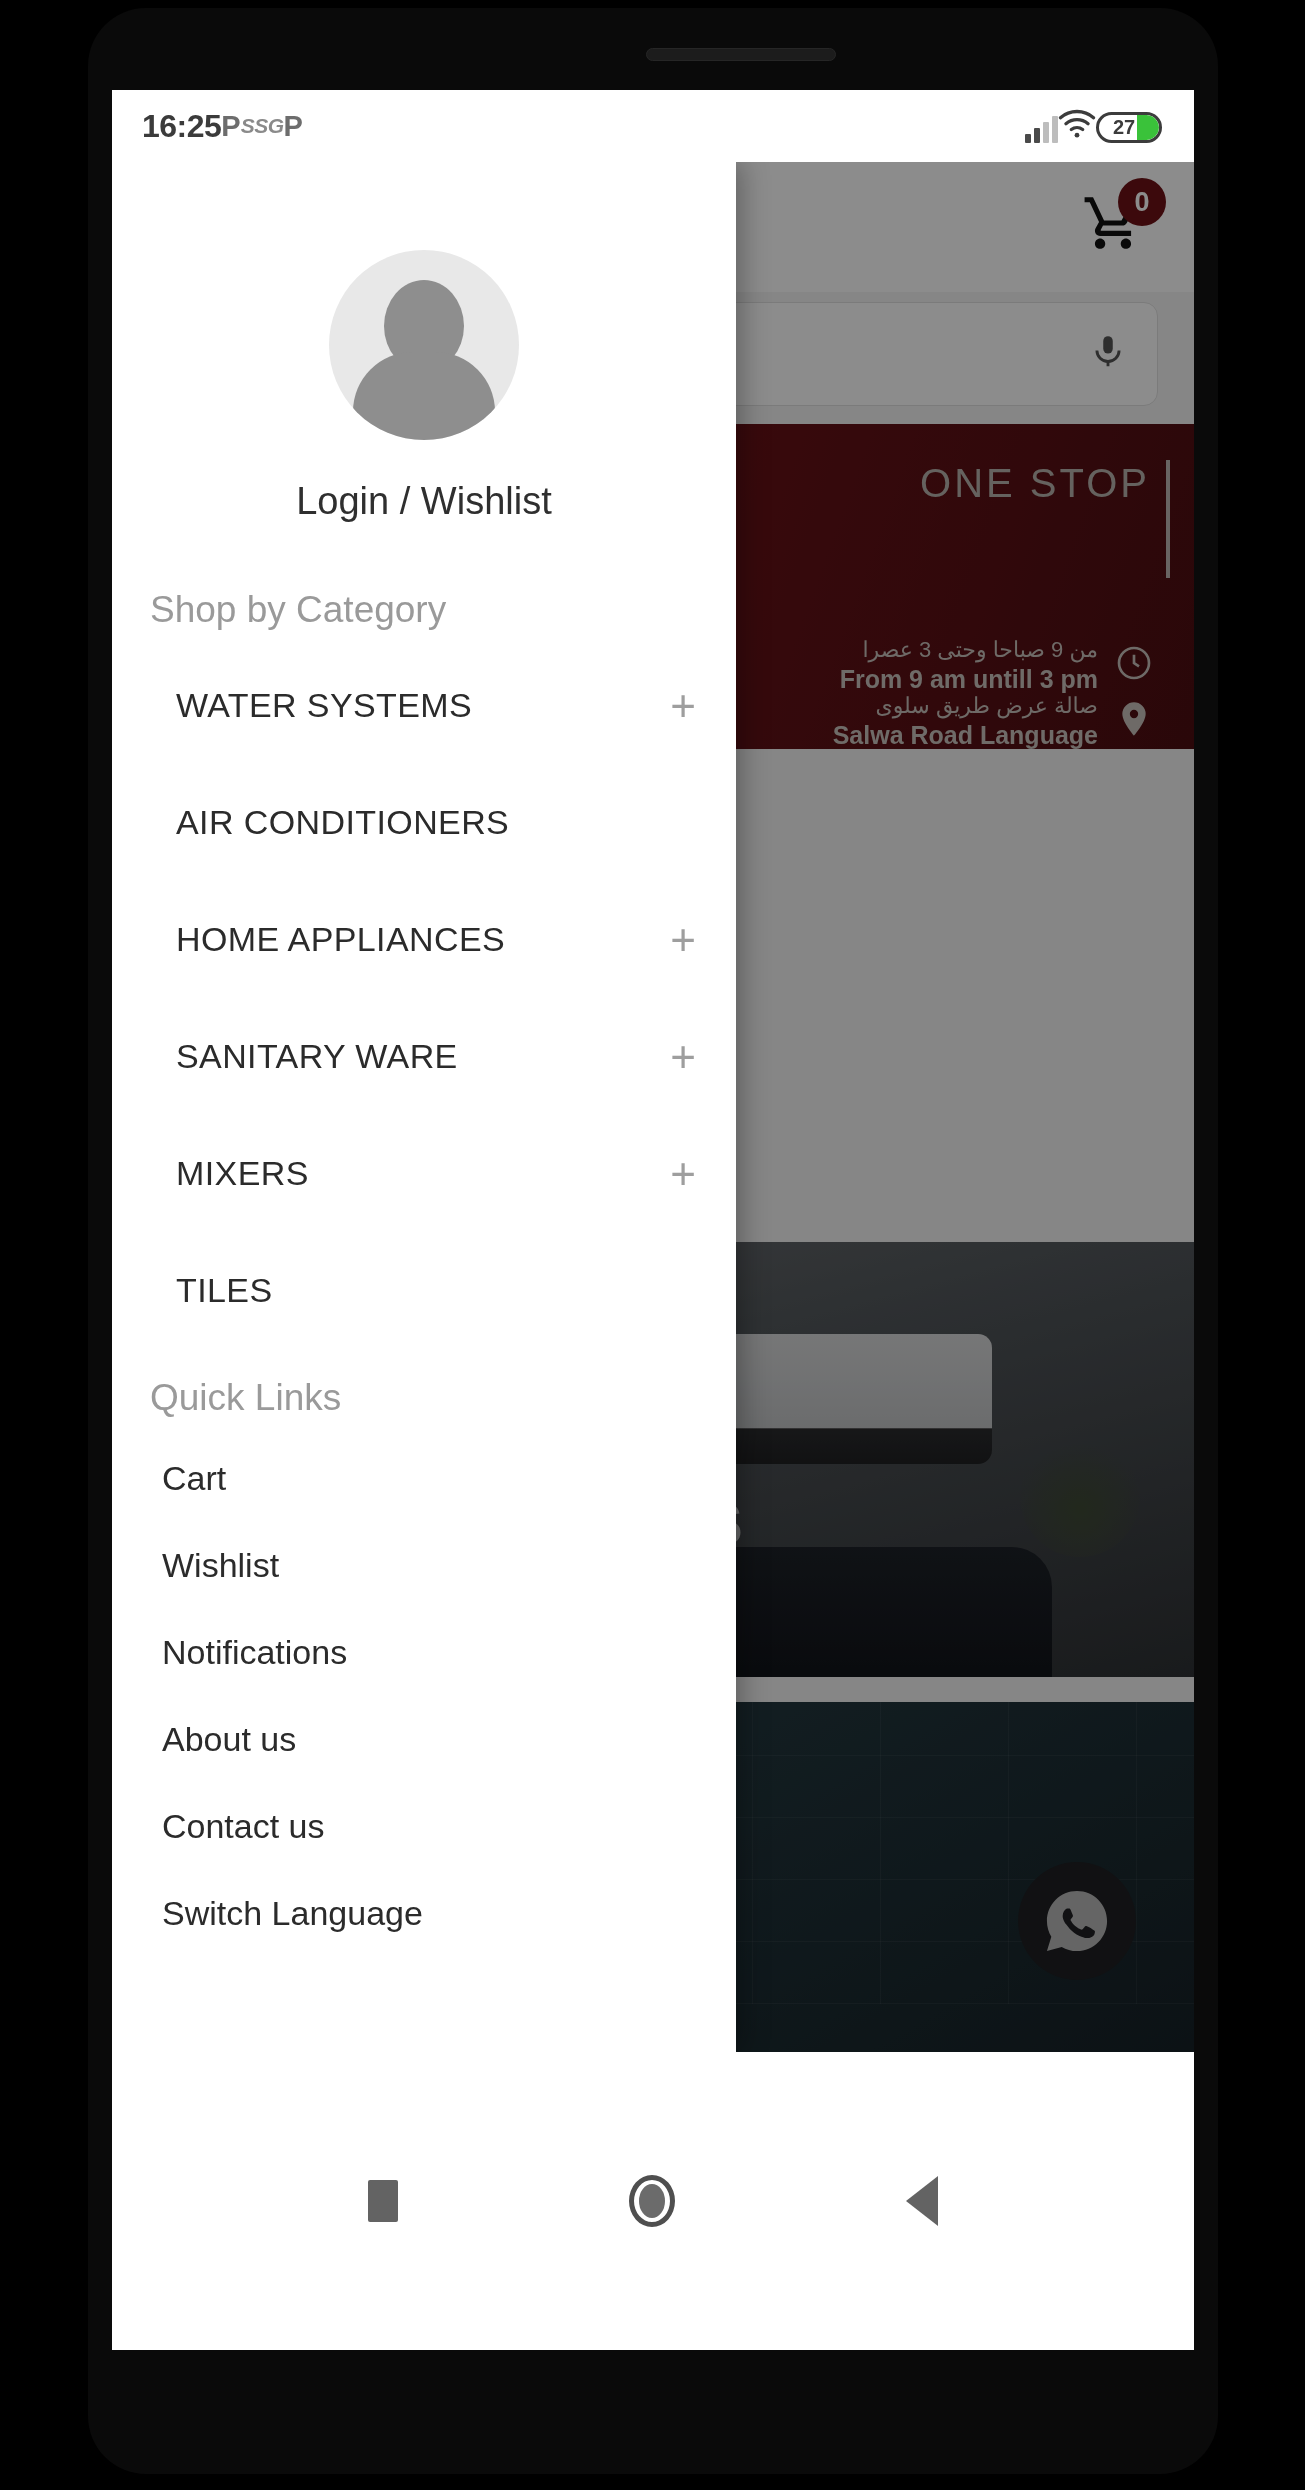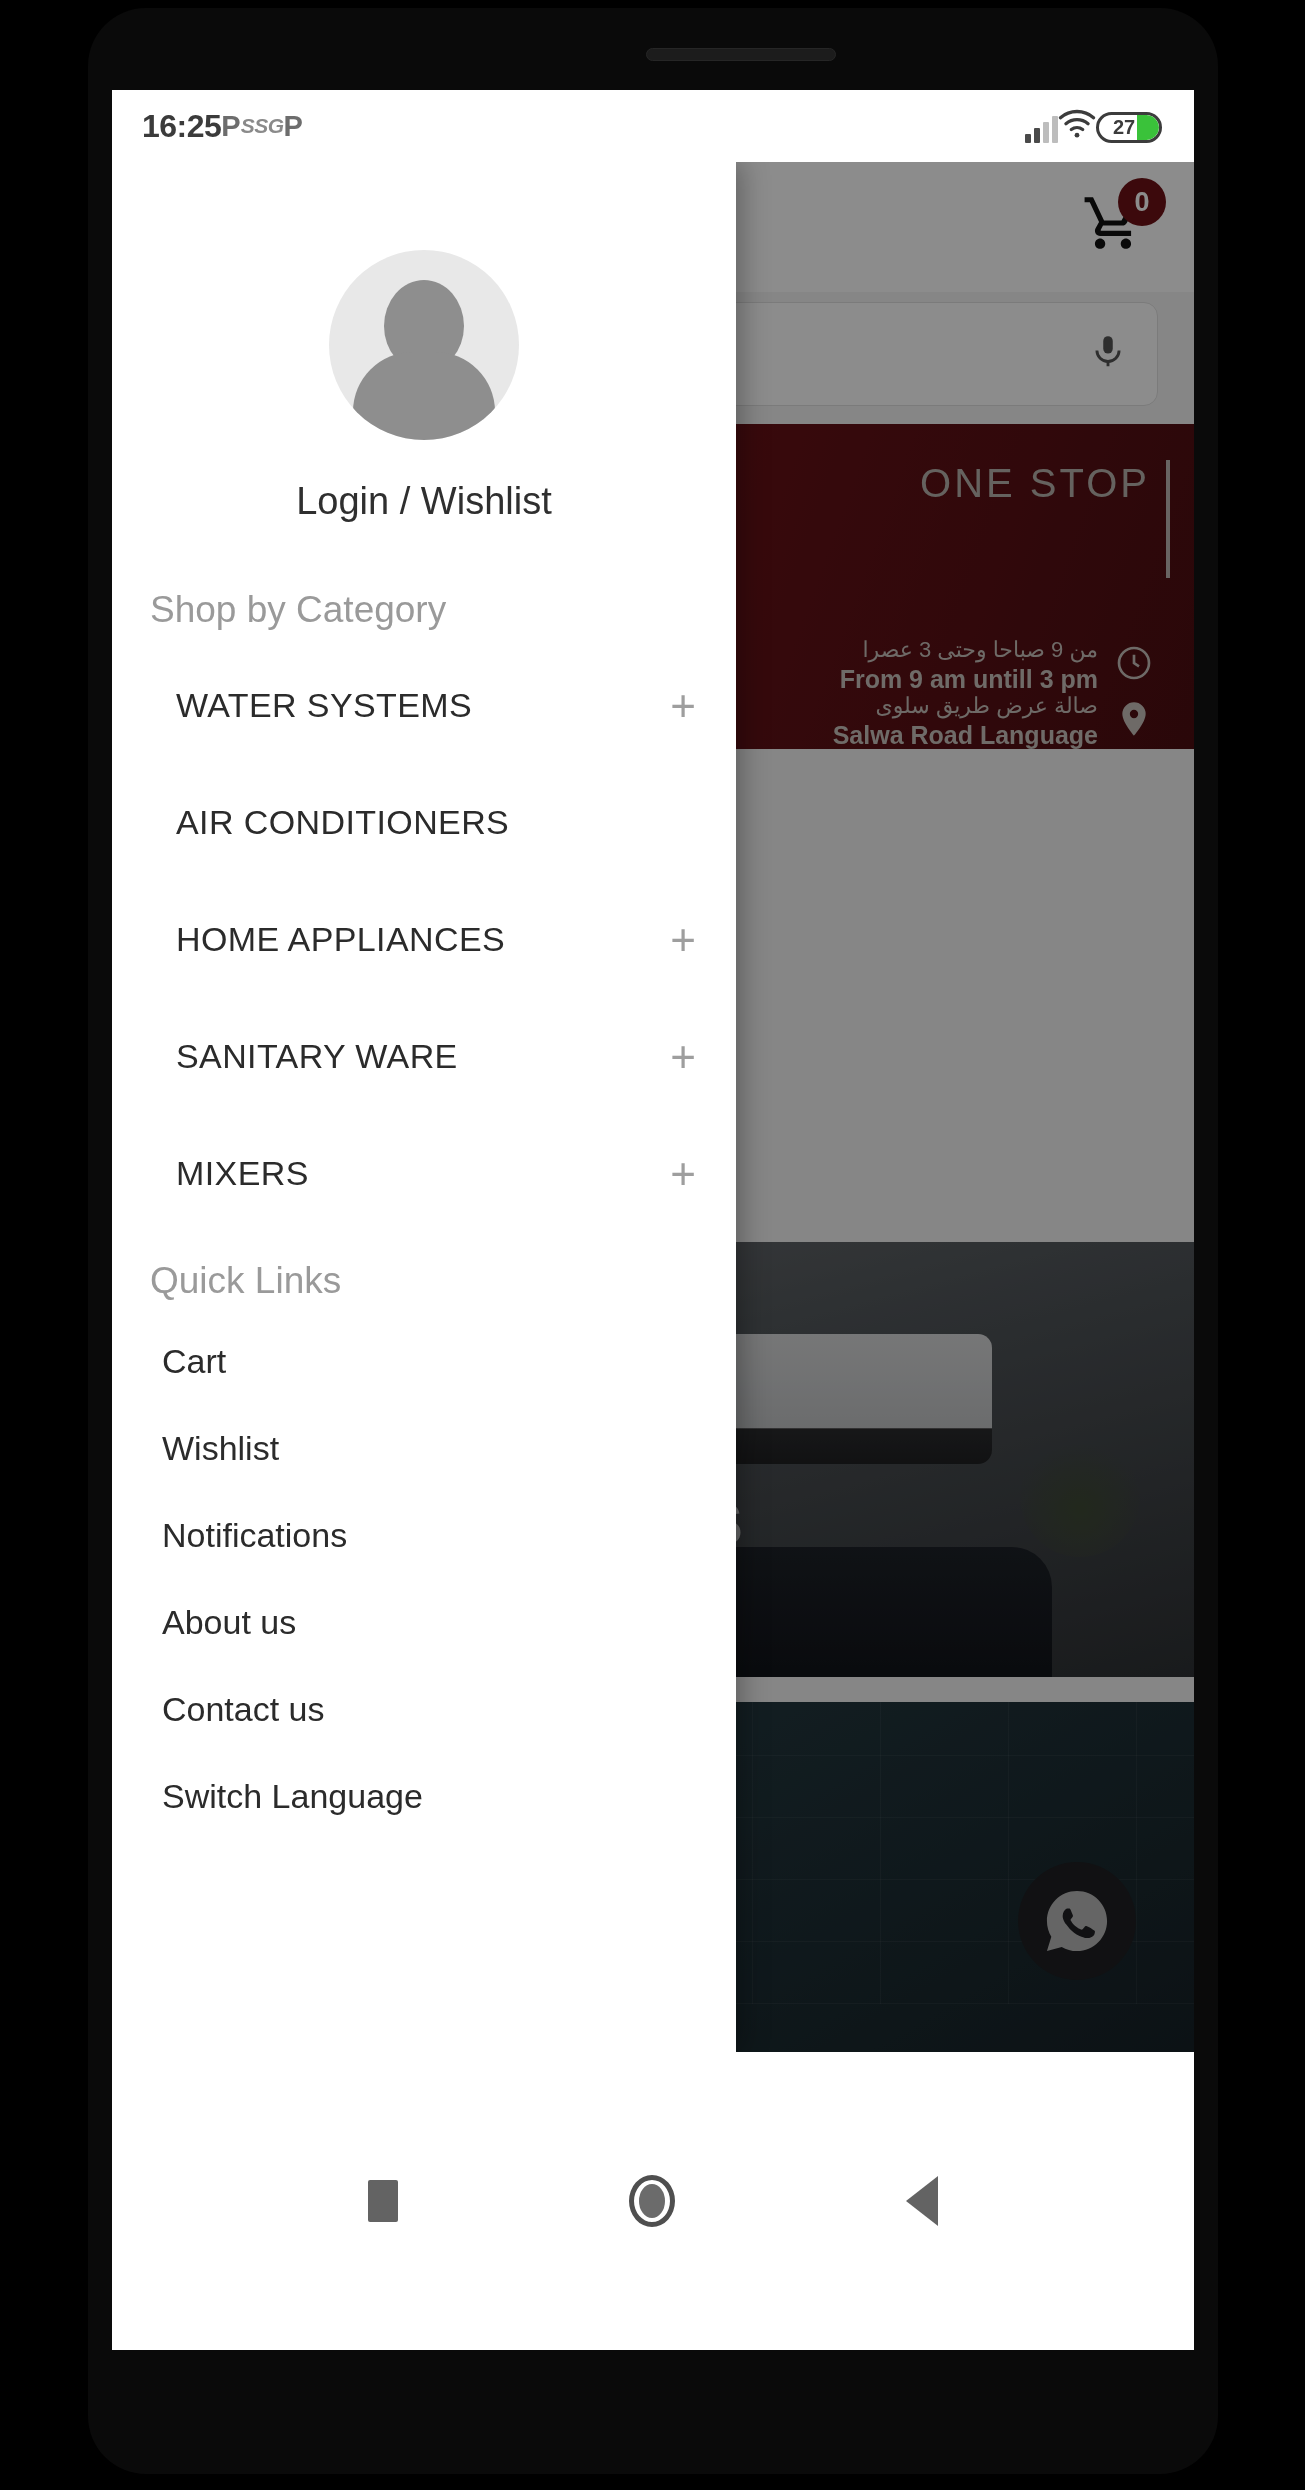--- a/index.html
+++ b/index.html
@@ -601,20 +601,24 @@
           <span class="cat-label">HOME APPLIANCES</span>
           <span class="plus-icon">+</span>
         </li>
         <li class="cat-item">
           <span class="cat-label">SANITARY WARE</span>
           <span class="plus-icon">+</span>
         </li>
         <li class="cat-item">
           <span class="cat-label">MIXERS</span>
           <span class="plus-icon">+</span>
+        </li>
+        <li class="cat-item">
+          <span class="cat-label">TILES</span>
+          <span class="plus-icon hidden">+</span>
         </li>
       </ul>
 
       <div class="drawer-section-title" id="quick-links-title">Quick Links</div>
 
       <ul class="drawer-list" id="quick-links-list">
         <li class="link-item">
           <span class="link-label">Cart</span>
         </li>
         <li class="link-item">

